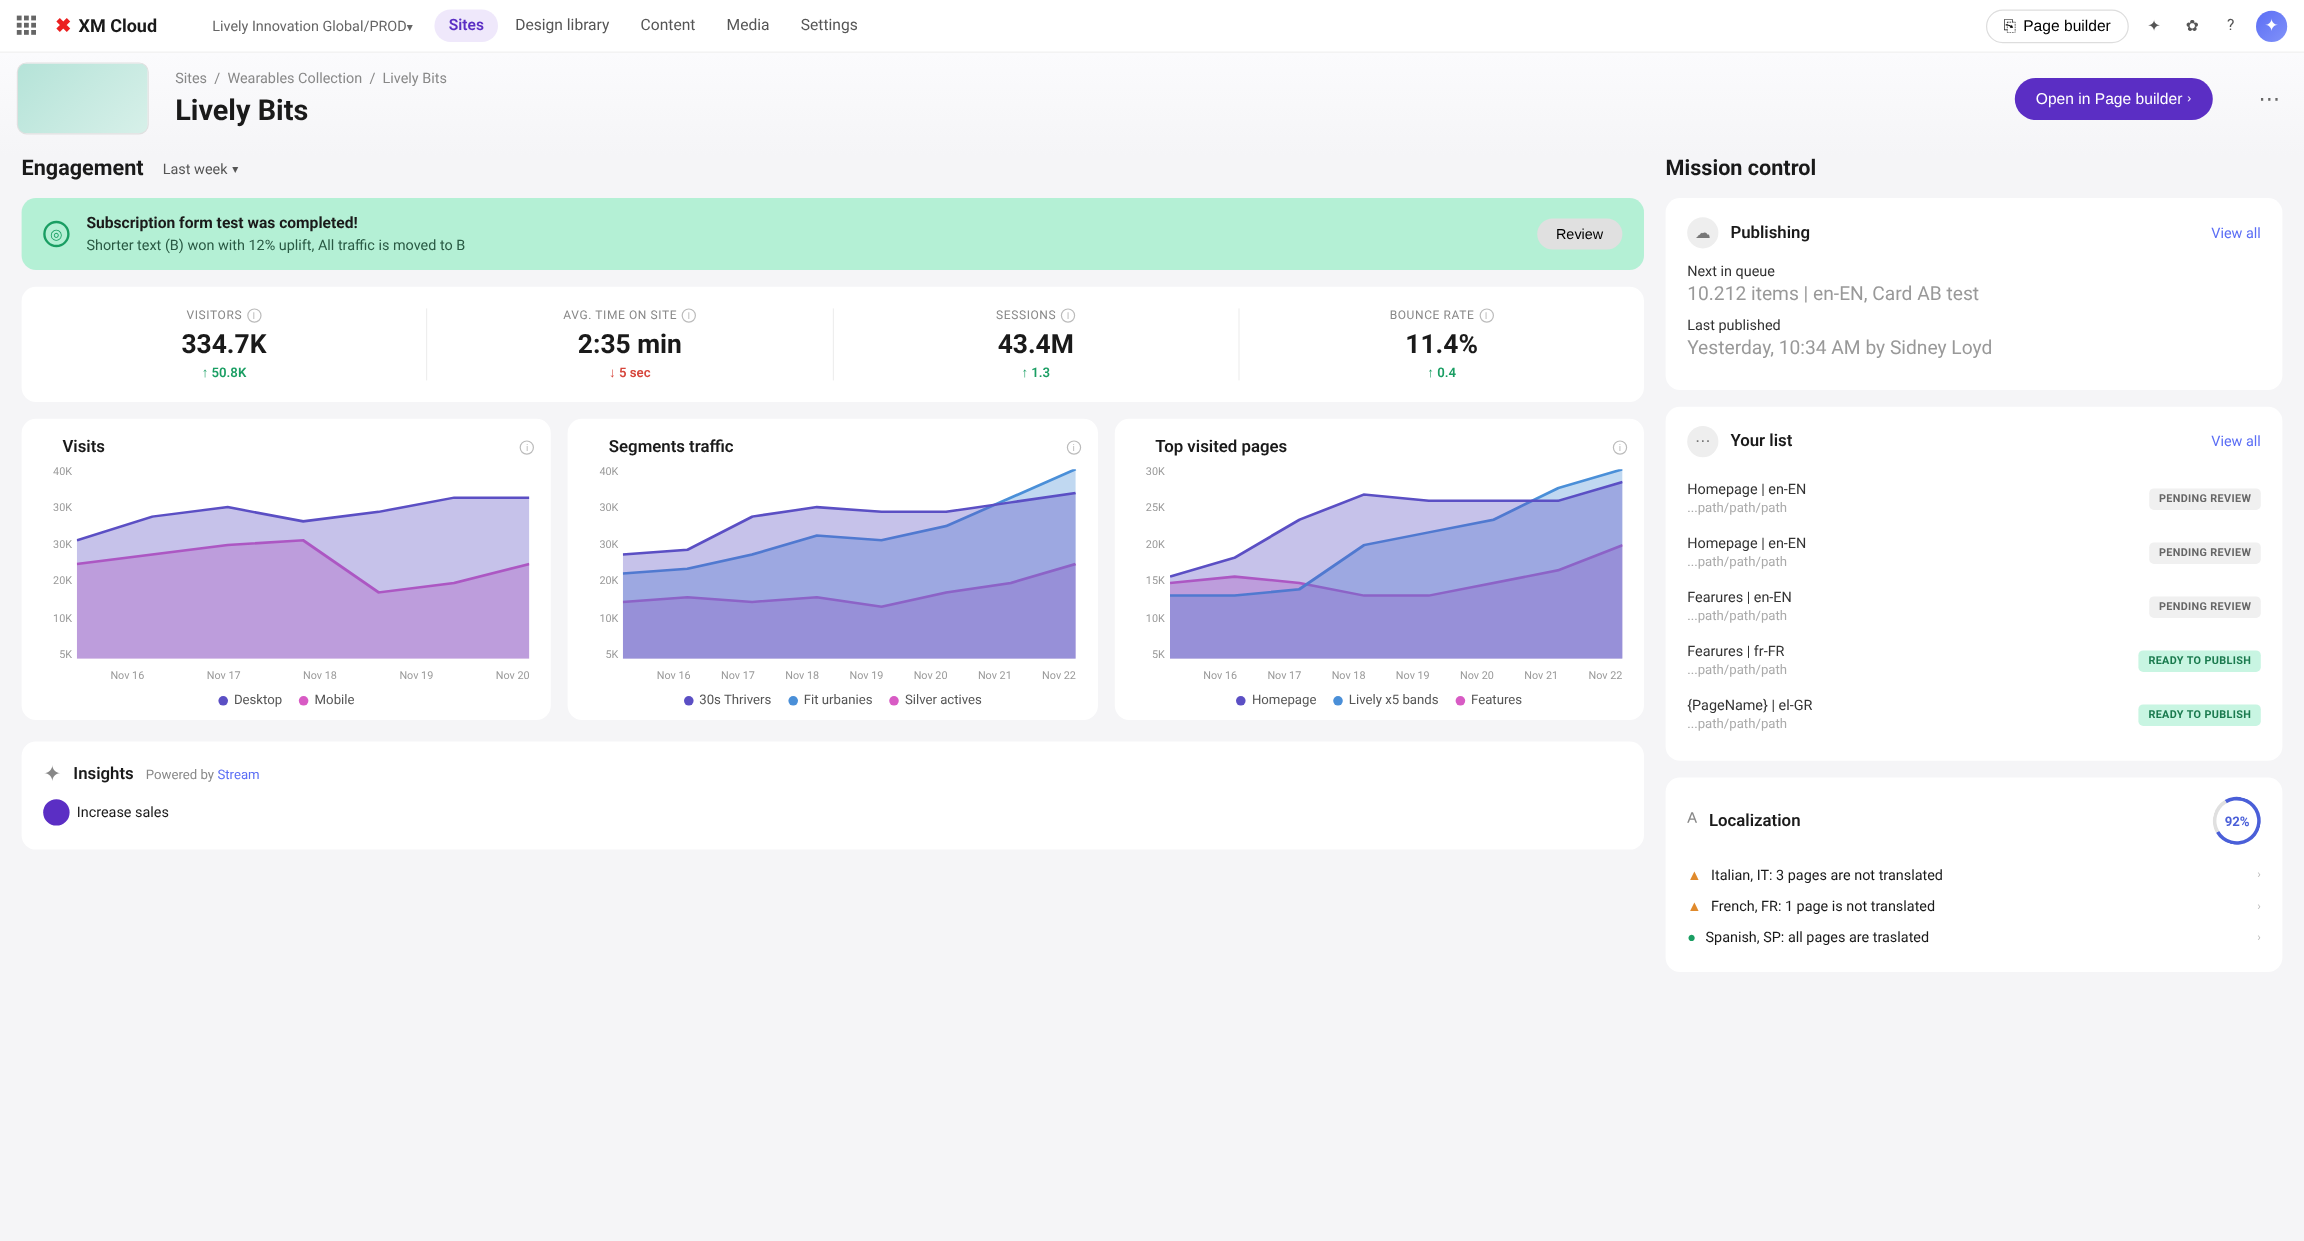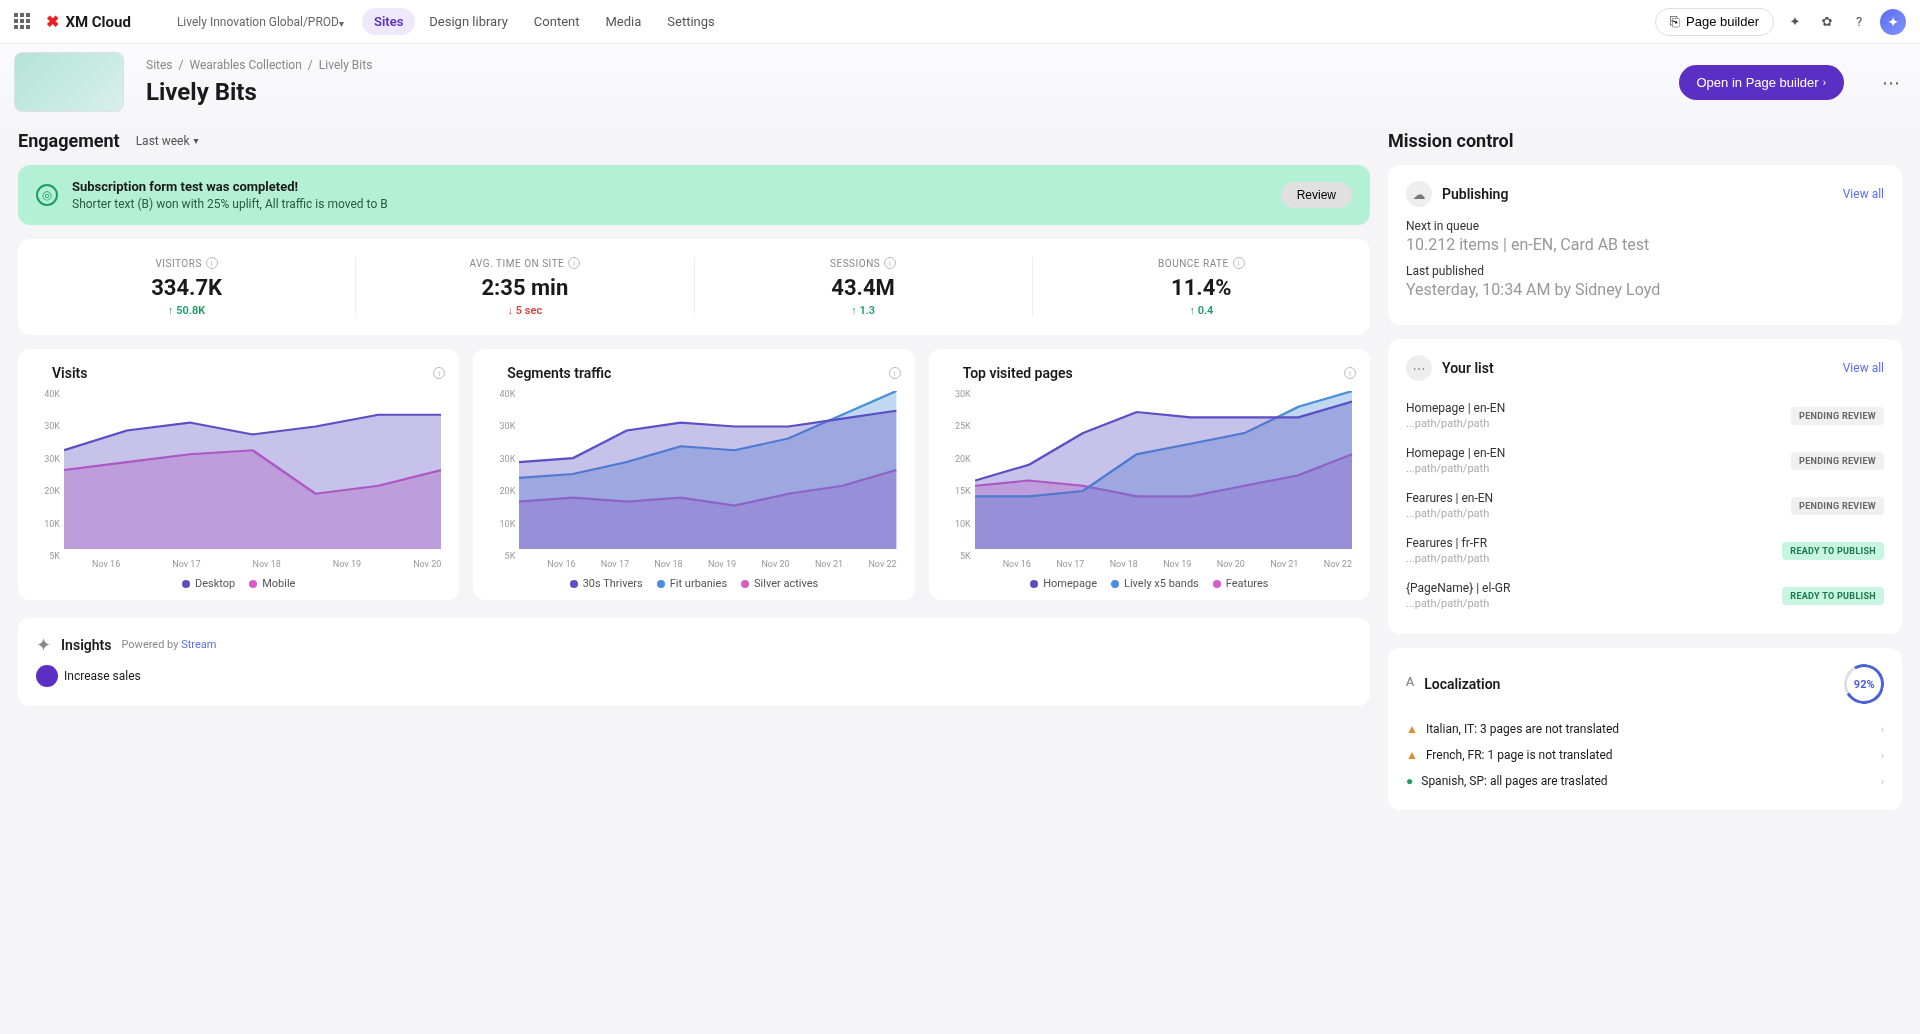--- a/index.html
+++ b/index.html
@@ -50,21 +50,21 @@
 .down { color: #d6453b; }
 .info-ico { width: 12px; height: 12px; border: 1px solid #bbb; border-radius: 50%; display: inline-flex; align-items: center; justify-content: center; font-size: 8px; color: #bbb; }
 
 .charts-row { display: flex; gap: 14px; margin-bottom: 18px; }
 .chart-card { background: #fff; border-radius: 12px; padding: 16px 14px 10px; flex: 1; min-width: 0; }
 .chart-head { display: flex; justify-content: space-between; align-items: center; margin-bottom: 8px; margin-left: 20px; }
 .chart-title { font-weight: 600; font-size: 14px; }
 .chart-body { height: 180px; position: relative; }
 .chart-svg { width: 100%; height: 100%; }
 .chart-xlabels { display: flex; justify-content: space-between; font-size: 9px; color: #999; padding: 4px 0 0 30px; }
-.chart-ylabels { position: absolute; left: 0; top: 0; bottom: 8px; width: 28px; display: flex; flex-direction: column; justify-content: space-between; font-size: 9px; color: #999; text-align: right; }
+.chart-ylabels { position: absolute; left: 0; top: 0; bottom: 18px; width: 28px; display: flex; flex-direction: column; justify-content: space-between; font-size: 9px; color: #999; text-align: right; }
 .chart-plot { position: absolute; left: 32px; right: 4px; top: 2px; bottom: 20px; }
 .legend { display: flex; justify-content: center; gap: 14px; font-size: 11px; color: #555; margin-top: 8px; flex-wrap: wrap; }
 .legend span { display: flex; align-items: center; gap: 5px; }
 .dot { width: 8px; height: 8px; border-radius: 50%; }
 
 .insights { background: #fff; border-radius: 12px; padding: 16px 18px; }
 .insights-head { display: flex; align-items: center; gap: 10px; }
 .sparkles { color: #888; font-size: 18px; }
 .powered { font-size: 11px; color: #888; }
 .powered a { color: #5b6ef5; text-decoration: none; }
@@ -168,21 +168,21 @@
       <div class="range-dd">
         <span>Last week</span>
           <span class="chev">▾</span>
       </div>
     </div>
 
     <div class="alert">
       <div class="alert-ico">◎</div>
       <div class="alert-body">
         <div class="alert-title">Subscription form test was completed!</div>
-        <div class="alert-sub">Shorter text (B) won with 25% uplift, All traffic is moved to B</div>
+        <div class="alert-sub">Shorter text (B) won with 12% uplift, All traffic is moved to B</div>
       </div>
       <button class="review-btn">Review</button>
     </div>
 
     <div class="stats-row" id="stats-row">
         <div class="stat">
           <div class="stat-label">
             <span>VISITORS</span>
             <span class="info-ico">i</span>
           </div>

